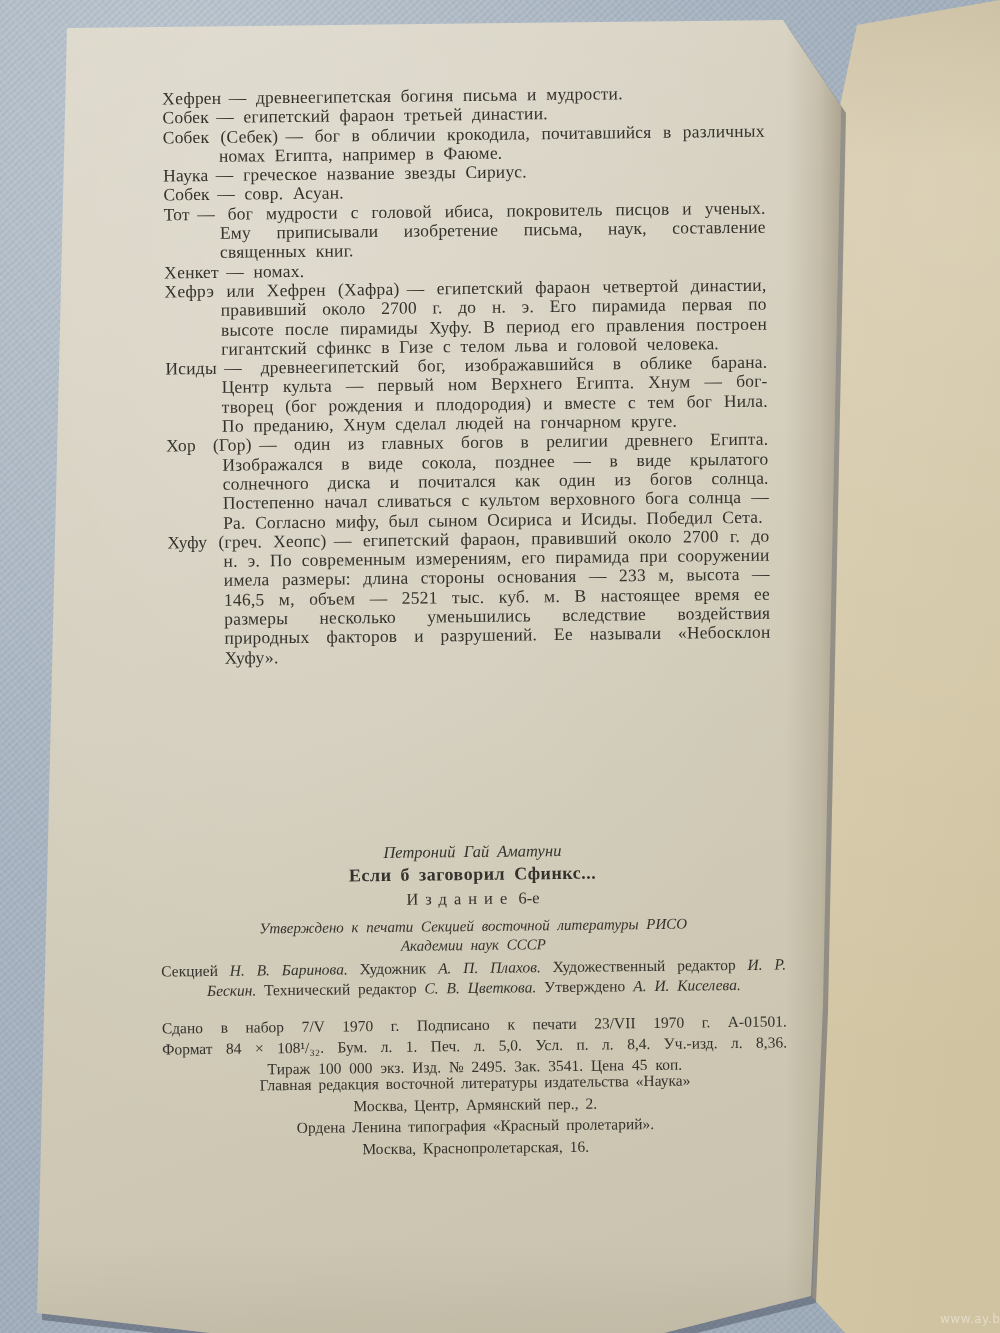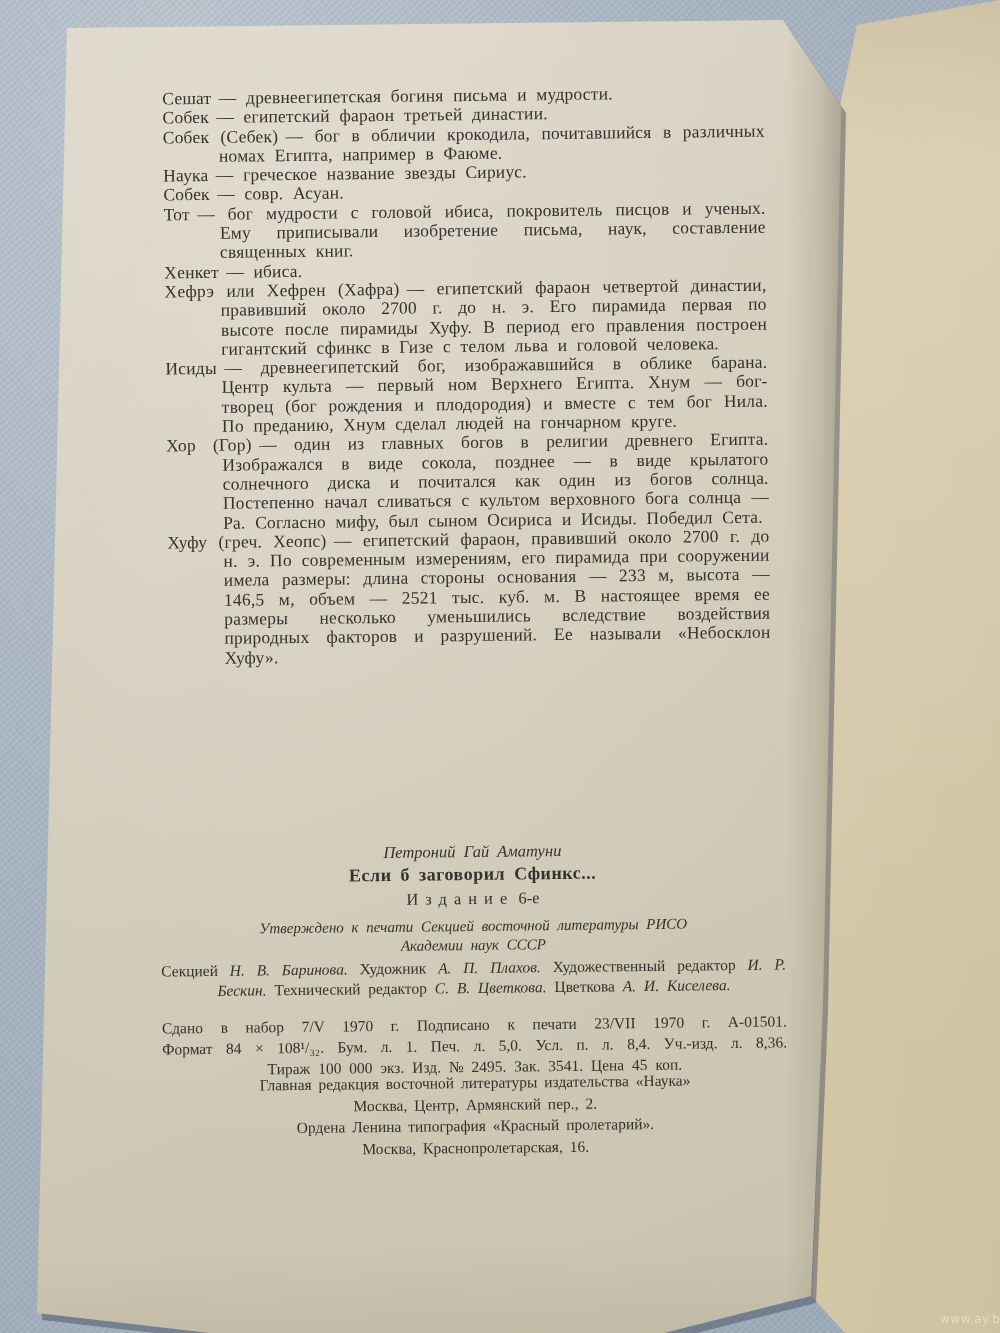--- a/index.html
+++ b/index.html
@@ -95,43 +95,43 @@
 <div class="page-shadow"></div>
 
 <div class="book-page">
   <div class="crease-shade"></div>
   <div class="bottom-shade"></div>
 </div>
 
 <div class="sheet-content">
 
   <div class="glossary">
-    <p class="entry"><span class="term">Сешат</span><span>— древнеегипетская богиня письма и мудрости.</span></p>
+    <p class="entry"><span class="term">Хефрен</span><span>— древнеегипетская богиня письма и мудрости.</span></p>
     <p class="entry"><span class="term">Собек</span><span>— египетский фараон третьей династии.</span></p>
     <p class="entry"><span class="term">Собек (Себек)</span><span>— бог в обличии крокодила, почитавшийся в различных номах Египта, например в Фаюме.</span></p>
     <p class="entry"><span class="term">Наука</span><span>— греческое название звезды Сириус.</span></p>
     <p class="entry"><span class="term">Собек</span><span>— совр. Асуан.</span></p>
     <p class="entry"><span class="term">Тот</span><span>— бог мудрости с головой ибиса, покровитель писцов и ученых. Ему приписывали изобретение письма, наук, составление священных книг.</span></p>
-    <p class="entry"><span class="term">Хенкет</span><span>— ибиса.</span></p>
+    <p class="entry"><span class="term">Хенкет</span><span>— номах.</span></p>
     <p class="entry"><span class="term">Хефрэ или Хефрен (Хафра)</span><span>— египетский фараон четвертой династии, правивший около 2700 г. до н. э. Его пирамида первая по высоте после пирамиды Хуфу. В период его правления построен гигантский сфинкс в Гизе с телом льва и головой человека.</span></p>
     <p class="entry"><span class="term">Исиды</span><span>— древнеегипетский бог, изображавшийся в облике барана. Центр культа — первый ном Верхнего Египта. Хнум — бог-творец (бог рождения и плодородия) и вместе с тем бог Нила. По преданию, Хнум сделал людей на гончарном круге.</span></p>
     <p class="entry"><span class="term">Хор (Гор)</span><span>— один из главных богов в религии древнего Египта. Изображался в виде сокола, позднее — в виде крылатого солнечного диска и почитался как один из богов солнца. Постепенно начал сливаться с культом верховного бога солнца — Ра. Согласно мифу, был сыном Осириса и Исиды. Победил Сета.</span></p>
     <p class="entry"><span class="term">Хуфу (греч. Хеопс)</span><span>— египетский фараон, правивший около 2700 г. до н. э. По современным измерениям, его пирамида при сооружении имела размеры: длина стороны основания — 233 м, высота — 146,5 м, объем — 2521 тыс. куб. м. В настоящее время ее размеры несколько уменьшились вследствие воздействия природных факторов и разрушений. Ее называли «Небосклон Хуфу».</span></p>
   </div>
 
   <div class="colophon c-author">Петроний Гай Аматуни</div>
   <div class="colophon c-title">Если б заговорил Сфинкс...</div>
   <div class="colophon c-edition"><span class="sp">Издание</span> <span>6-е</span></div>
 
   <div class="colophon c-approval">
     <div>Утверждено к печати Секцией восточной литературы РИСО</div>
     <div>Академии наук СССР</div>
   </div>
 
-  <div class="colophon c-staff"><span>Секцией </span><span class="it">Н. В. Баринова.</span><span> Художник </span><span class="it">А. П. Плахов.</span><span> Художественный редактор </span><span class="it">И. Р. Бескин.</span><span> Технический редактор </span><span class="it">С. В. Цветкова.</span><span> Цветкова </span><span class="it">А. И. Киселева.</span></div>
+  <div class="colophon c-staff"><span>Секцией </span><span class="it">Н. В. Баринова.</span><span> Художник </span><span class="it">А. П. Плахов.</span><span> Художественный редактор </span><span class="it">И. Р. Бескин.</span><span> Технический редактор </span><span class="it">С. В. Цветкова.</span><span> Утверждено </span><span class="it">А. И. Киселева.</span></div>
 
   <div class="colophon c-print">
     <div class="just">Сдано в набор 7/V 1970 г. Подписано к печати 23/VII 1970 г. А-01501.</div>
     <div class="just">Формат 84 × 108¹/₃₂. Бум. л. 1. Печ. л. 5,0. Усл. п. л. 8,4. Уч.-изд. л. 8,36.</div>
     <div class="cent">Тираж 100 000 экз. Изд. № 2495. Зак. 3541. Цена 45 коп.</div>
   </div>
 
   <div class="c-block c-publisher">
     <div>Главная редакция восточной литературы издательства «Наука»</div>
     <div>Москва, Центр, Армянский пер., 2.</div>

